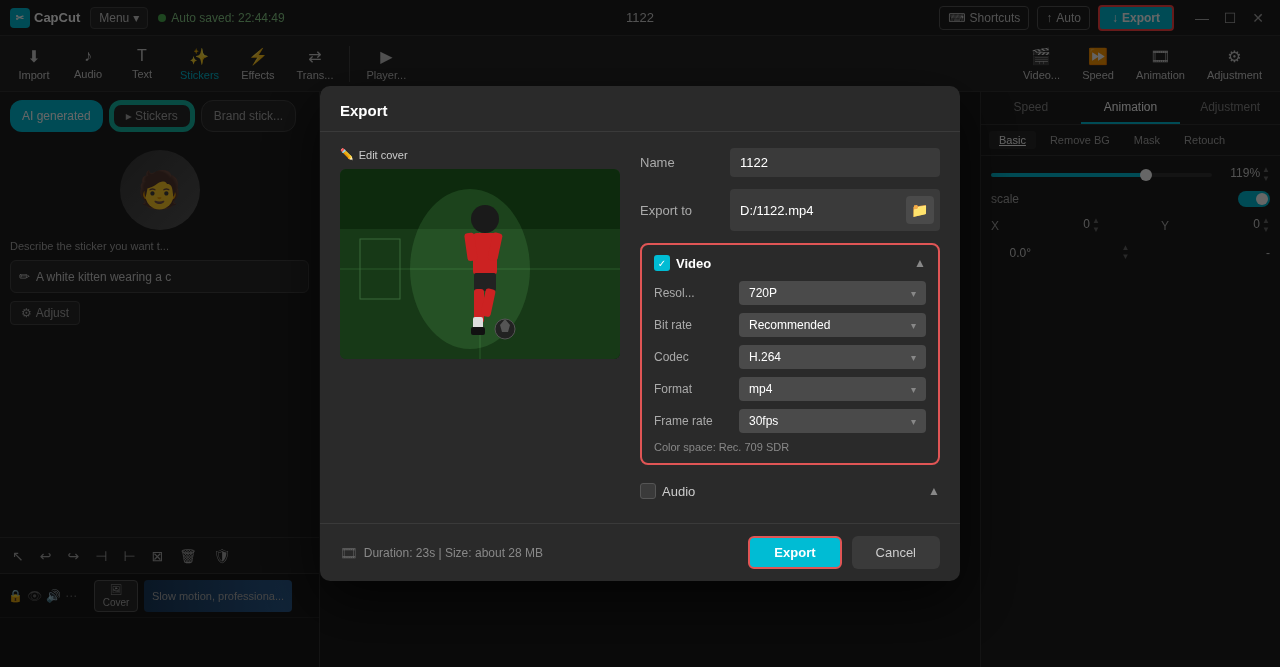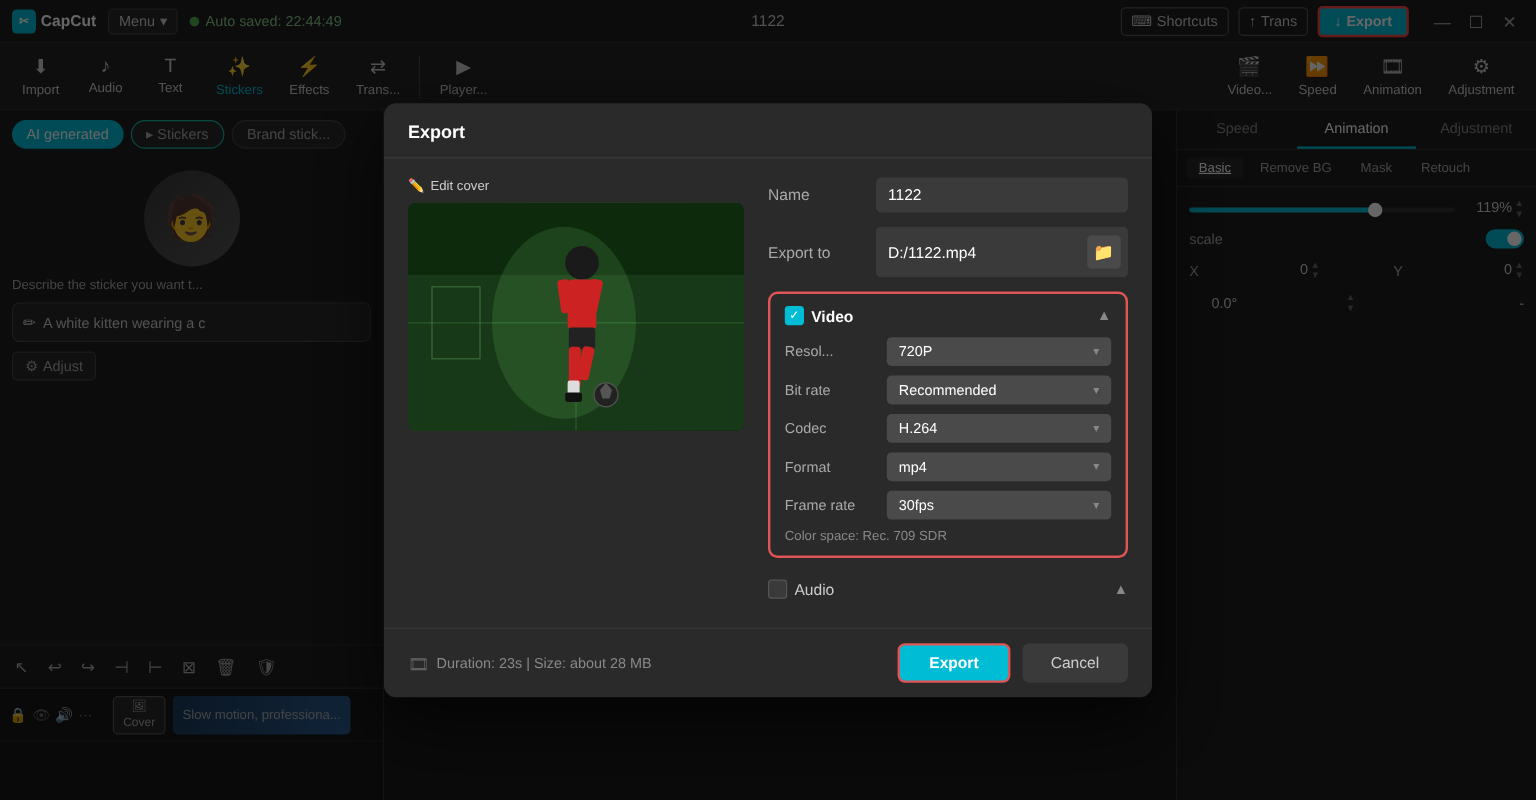--- a/index.html
+++ b/index.html
@@ -203,21 +203,21 @@
       color: #fff;
       border: none;
       padding: 4px 12px;
       border-radius: 12px;
       font-size: 12px;
       cursor: pointer;
     }
     .panel-tab.secondary {
       background: #2a2a2a;
       color: #aaa;
-      border: 1px solid #14b8a6;
+      border: 5px solid #14b8a6;
     }
     .panel-tab.tertiary {
       background: #2a2a2a;
       color: #aaa;
       border: 1px solid #444;
     }
     .avatar-area {
       display: flex;
       justify-content: center;
       padding: 10px;
@@ -748,21 +748,21 @@
   <div class="top-bar-center">
     <span>1122</span>
   </div>
   <div class="top-bar-right">
     <button class="top-icon-btn shortcuts-btn">
       <span>⌨</span>
       <span>Shortcuts</span>
     </button>
     <button class="top-icon-btn share-btn">
       <span>↑</span>
-      <span>Trans</span>
+      <span>Auto</span>
     </button>
     <button class="export-btn-top">
       <span>↓</span>
       <span>Export</span>
     </button>
     <div class="win-controls">
       <button class="win-btn">—</button>
       <button class="win-btn">☐</button>
       <button class="win-btn close">✕</button>
     </div>

